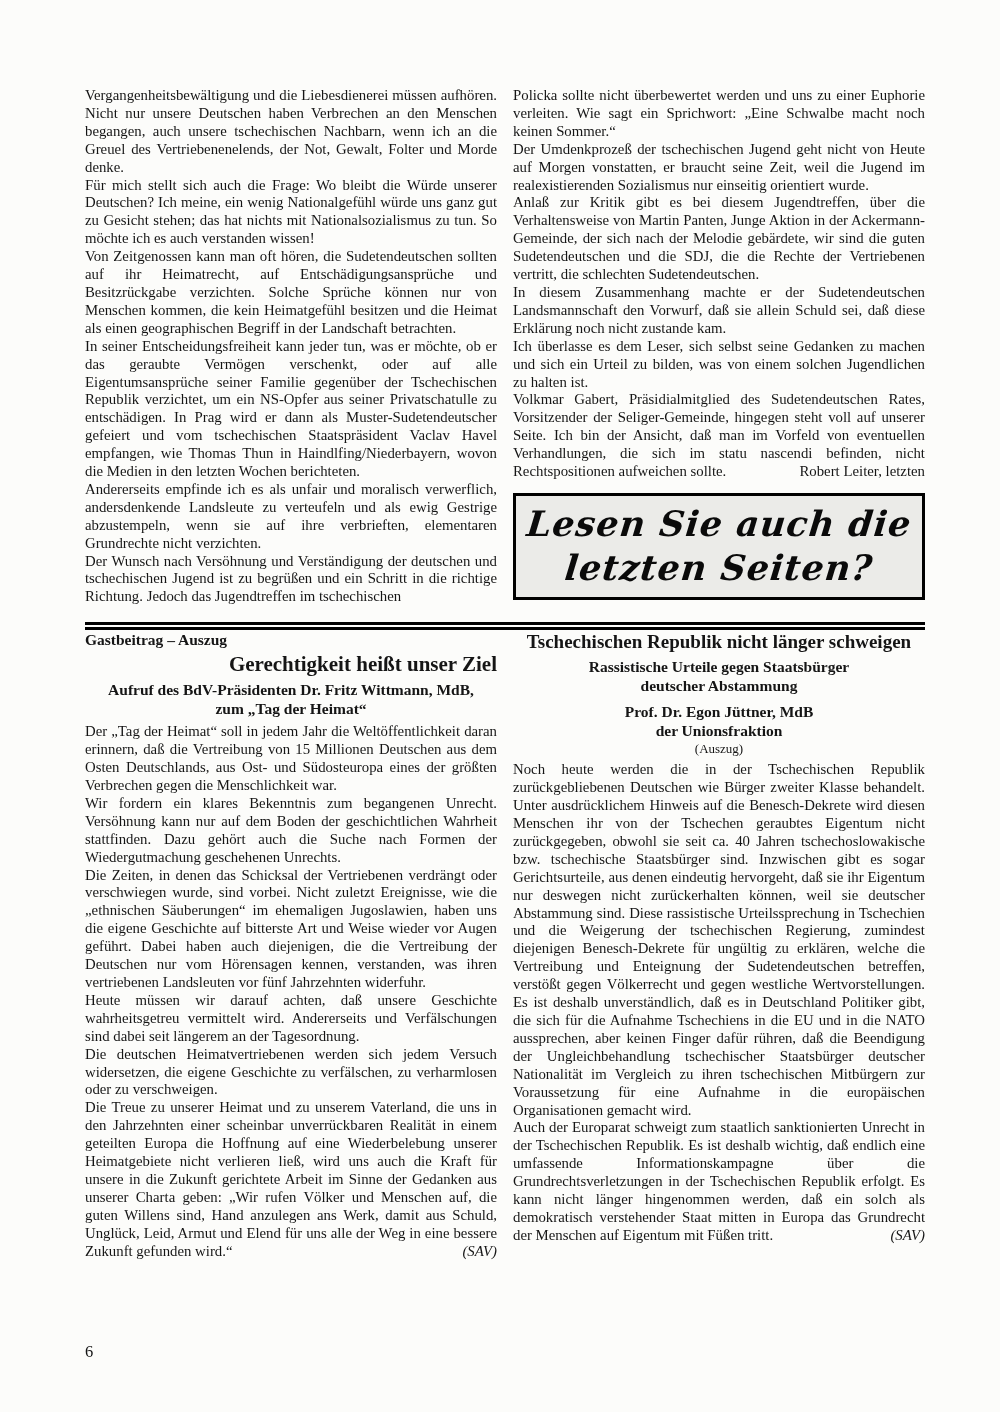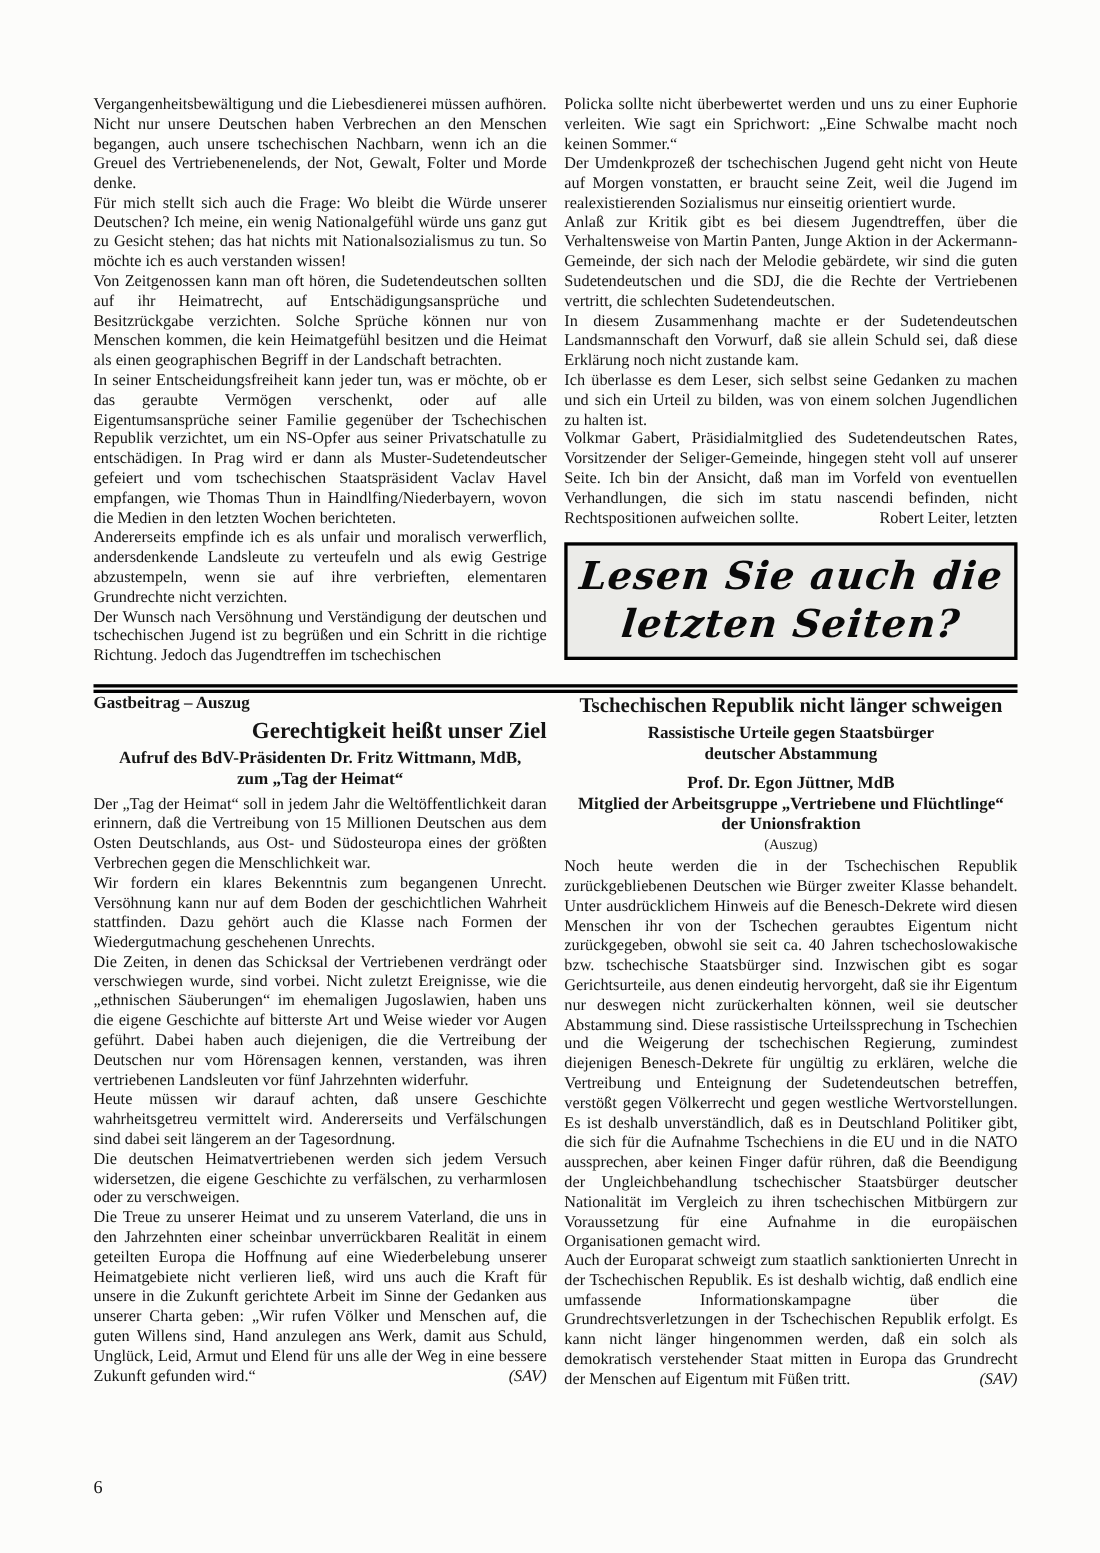--- a/index.html
+++ b/index.html
@@ -124,40 +124,39 @@
 
   <section class="cols bottom">
 
     <div class="col">
       <p class="kicker">Gastbeitrag – Auszug</p>
       <h2 class="title-left">Gerechtigkeit heißt unser Ziel</h2>
       <p class="subtitle">Aufruf des BdV-Präsidenten Dr. Fritz Wittmann, MdB,</p>
       <p class="subtitle">zum „Tag der Heimat“</p>
       <div class="body-start">
           <p class="para">Der „Tag der Heimat“ soll in jedem Jahr die Weltöffentlichkeit daran erinnern, daß die Vertreibung von 15 Millionen Deutschen aus dem Osten Deutschlands, aus Ost- und Südosteuropa eines der größten Verbrechen gegen die Menschlichkeit war.</p>
-          <p class="para">Wir fordern ein klares Bekenntnis zum begangenen Unrecht. Versöhnung kann nur auf dem Boden der geschichtlichen Wahrheit stattfinden. Dazu gehört auch die Klasse nach Formen der Wiedergutmachung geschehenen Unrechts.</p>
+          <p class="para">Wir fordern ein klares Bekenntnis zum begangenen Unrecht. Versöhnung kann nur auf dem Boden der geschichtlichen Wahrheit stattfinden. Dazu gehört auch die Suche nach Formen der Wiedergutmachung geschehenen Unrechts.</p>
           <p class="para">Die Zeiten, in denen das Schicksal der Vertriebenen verdrängt oder verschwiegen wurde, sind vorbei. Nicht zuletzt Ereignisse, wie die „ethnischen Säuberungen“ im ehemaligen Jugoslawien, haben uns die eigene Geschichte auf bitterste Art und Weise wieder vor Augen geführt. Dabei haben auch diejenigen, die die Vertreibung der Deutschen nur vom Hörensagen kennen, verstanden, was ihren vertriebenen Landsleuten vor fünf Jahrzehnten widerfuhr.</p>
           <p class="para">Heute müssen wir darauf achten, daß unsere Geschichte wahrheitsgetreu vermittelt wird. Andererseits und Verfälschungen sind dabei seit längerem an der Tagesordnung.</p>
           <p class="para">Die deutschen Heimatvertriebenen werden sich jedem Versuch widersetzen, die eigene Geschichte zu verfälschen, zu verharmlosen oder zu verschweigen.</p>
         </div>
       <p class="para">
         <span>Die Treue zu unserer Heimat und zu unserem Vaterland, die uns in den Jahrzehnten einer scheinbar unverrückbaren Realität in einem geteilten Europa die Hoffnung auf eine Wiederbelebung unserer Heimatgebiete nicht verlieren ließ, wird uns auch die Kraft für unsere in die Zukunft gerichtete Arbeit im Sinne der Gedanken aus unserer Charta geben: „Wir rufen Völker und Menschen auf, die guten Willens sind, Hand anzulegen ans Werk, damit aus Schuld, Unglück, Leid, Armut und Elend für uns alle der Weg in eine bessere Zukunft gefunden wird.“</span>
         <span class="sig-it">(SAV)</span>
       </p>
     </div>
 
     <div class="col">
       <h2 class="title-right">
         <span style="display:block">Tschechischen Republik nicht länger schweigen</span>
       </h2>
       <p class="subtitle">Rassistische Urteile gegen Staatsbürger</p>
       <p class="subtitle">deutscher Abstammung</p>
       <div class="gap-s"></div>
       <p class="author-line">Prof. Dr. Egon Jüttner, MdB</p>
-      <p class="author-line">Mitglied der Arbeitsgruppe „Vertriebene und Flüchtlinge“</p>
       <p class="author-line">der Unionsfraktion</p>
       <p class="excerpt">(Auszug)</p>
       <div>
           <p class="para">Noch heute werden die in der Tschechischen Republik zurückgebliebenen Deutschen wie Bürger zweiter Klasse behandelt. Unter ausdrücklichem Hinweis auf die Benesch-Dekrete wird diesen Menschen ihr von der Tschechen geraubtes Eigentum nicht zurückgegeben, obwohl sie seit ca. 40 Jahren tschechoslowakische bzw. tschechische Staatsbürger sind. Inzwischen gibt es sogar Gerichtsurteile, aus denen eindeutig hervorgeht, daß sie ihr Eigentum nur deswegen nicht zurückerhalten können, weil sie deutscher Abstammung sind. Diese rassistische Urteilssprechung in Tschechien und die Weigerung der tschechischen Regierung, zumindest diejenigen Benesch-Dekrete für ungültig zu erklären, welche die Vertreibung und Enteignung der Sudetendeutschen betreffen, verstößt gegen Völkerrecht und gegen westliche Wertvorstellungen. Es ist deshalb unverständlich, daß es in Deutschland Politiker gibt, die sich für die Aufnahme Tschechiens in die EU und in die NATO aussprechen, aber keinen Finger dafür rühren, daß die Beendigung der Ungleichbehandlung tschechischer Staatsbürger deutscher Nationalität im Vergleich zu ihren tschechischen Mitbürgern zur Voraussetzung für eine Aufnahme in die europäischen Organisationen gemacht wird.</p>
         </div>
       <p class="para">
         <span>Auch der Europarat schweigt zum staatlich sanktionierten Unrecht in der Tschechischen Republik. Es ist deshalb wichtig, daß endlich eine umfassende Informationskampagne über die Grundrechtsverletzungen in der Tschechischen Republik erfolgt. Es kann nicht länger hingenommen werden, daß ein solch als demokratisch verstehender Staat mitten in Europa das Grundrecht der Menschen auf Eigentum mit Füßen tritt.</span>
         <span class="sig-it">(SAV)</span>
       </p>
     </div>

